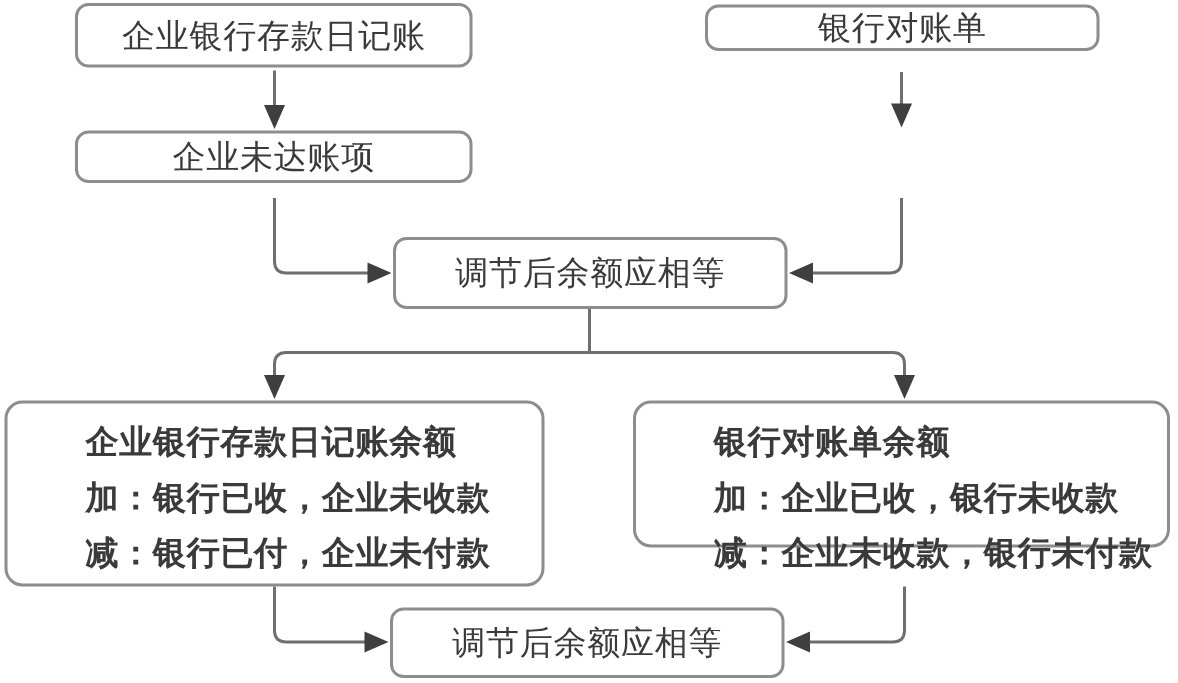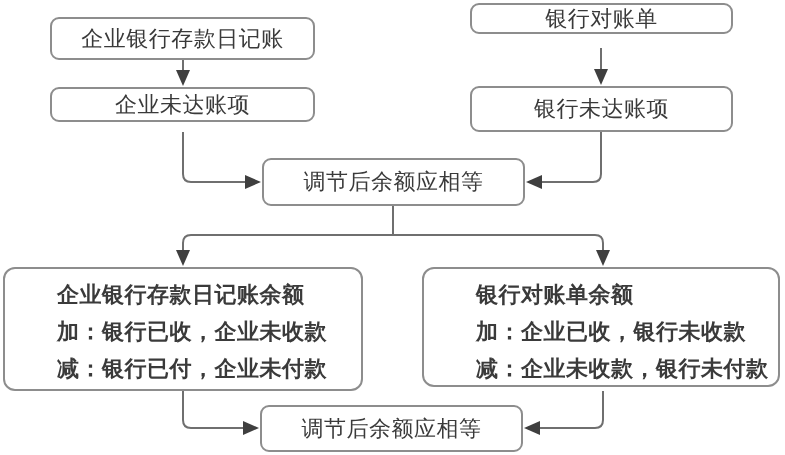--- a/index.html
+++ b/index.html
@@ -44,27 +44,27 @@
     border-radius: 12px;
     padding: 7px 10px 0 52px;
     font-weight: bold;
   }
   .node.big .box-line {
     line-height: 37px;
     white-space: nowrap;
     letter-spacing: 0.5px;
   }
   
-  #node-journal              { left: 50px;  top: 17px;   width: 265px; height: 43px; }
+  #node-journal              { left: 50px;  top: 2px;   width: 265px; height: 43px; }
   #node-bank-statement       { left: 470px; top: 3px;   width: 263px; height: 31px; }
   #node-enterprise-outstanding { left: 50px;  top: 87px;  width: 265px; height: 35px; }
   #node-bank-outstanding     { left: 470px; top: 86px;  width: 263px; height: 46px; }
   #node-reconciliation-table { left: 262px; top: 158px; width: 263px; height: 48px; }
   #node-journal-balance      { left: 3px;   top: 267px; width: 360px; height: 124px; }
-  #node-statement-balance    { left: 422px; top: 267px; width: 358px; height: 120px; }
+  #node-statement-balance    { left: 422px; top: 267px; width: 358px; height: 98px; }
   #node-adjusted-equal       { left: 260px; top: 405px; width: 263px; height: 47px; }
 </style>
 </head>
 <body>
 
 <div class="canvas">
 
   <svg class="connectors" viewBox="0 0 785 455" xmlns="http://www.w3.org/2000/svg">
     <g stroke="#6f6f6f" stroke-width="2" fill="none">
       <path d="M183 47 V71"></path>
@@ -93,23 +93,20 @@
   </div>
 
   <div class="node small" id="node-bank-statement">
     <span>银行对账单</span>
   </div>
 
   <div class="node small" id="node-enterprise-outstanding">
     <span>企业未达账项</span>
   </div>
 
-  <div class="node small" id="node-bank-outstanding">
-    <span>银行未达账项</span>
-  </div>
 
   <div class="node small" id="node-reconciliation-table">
     <span>调节后余额应相等</span>
   </div>
 
   <div class="node big" id="node-journal-balance">
     <div class="box-line">企业银行存款日记账余额</div>
     <div class="box-line">加：银行已收，企业未收款</div>
     <div class="box-line">减：银行已付，企业未付款</div>
   </div>

